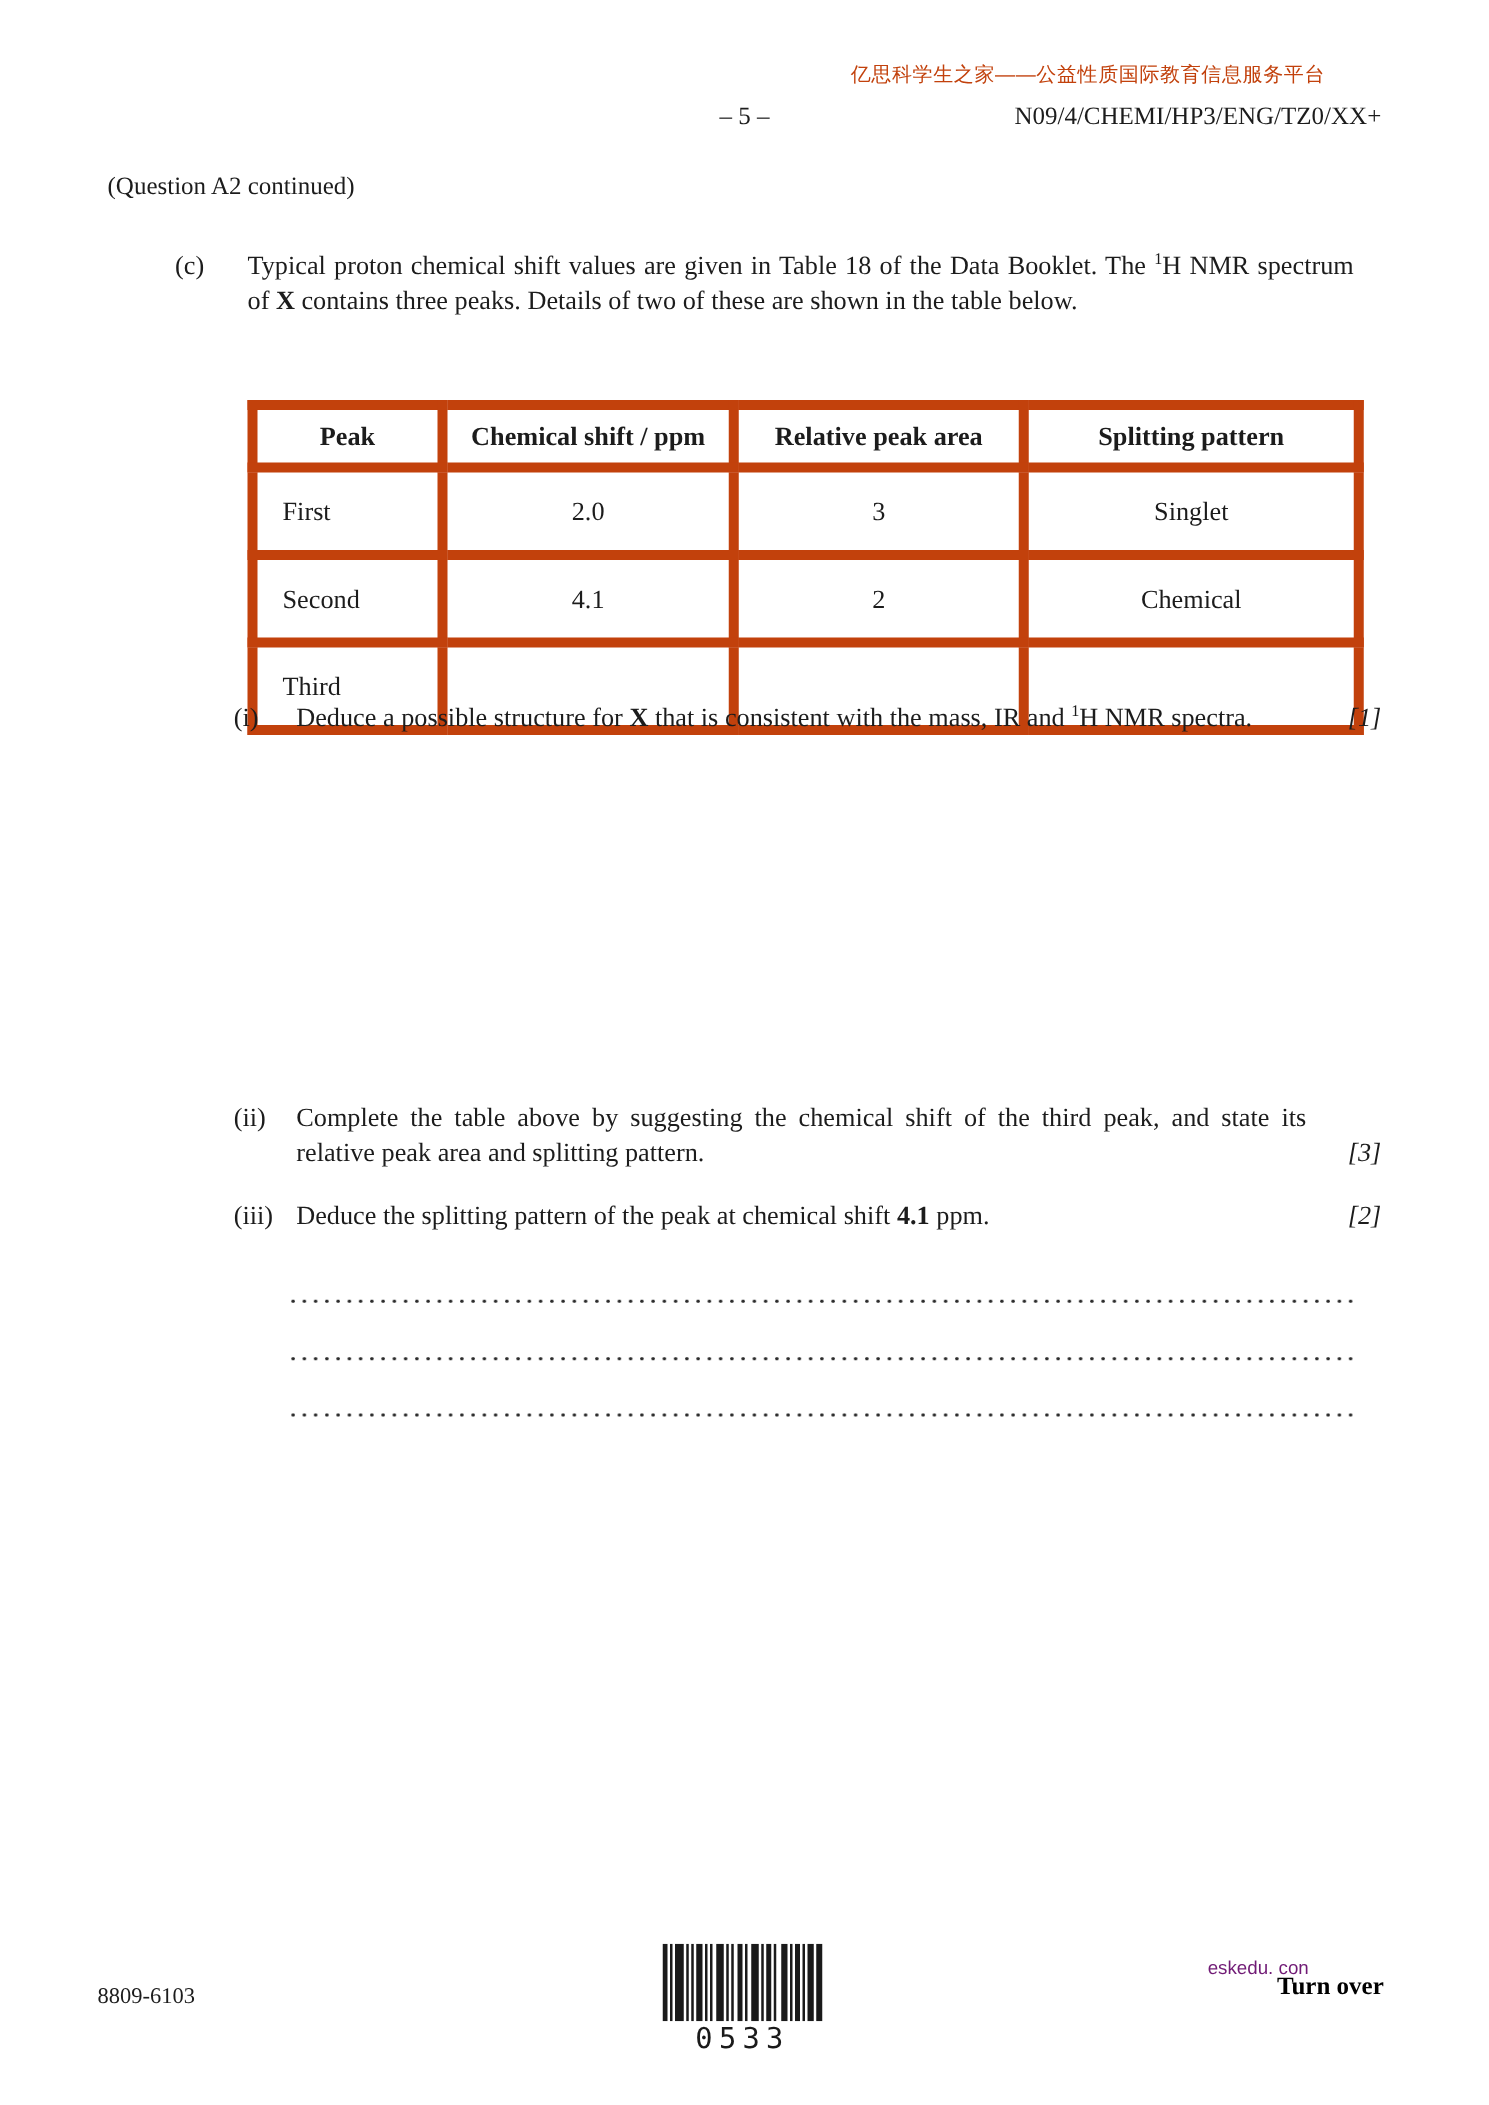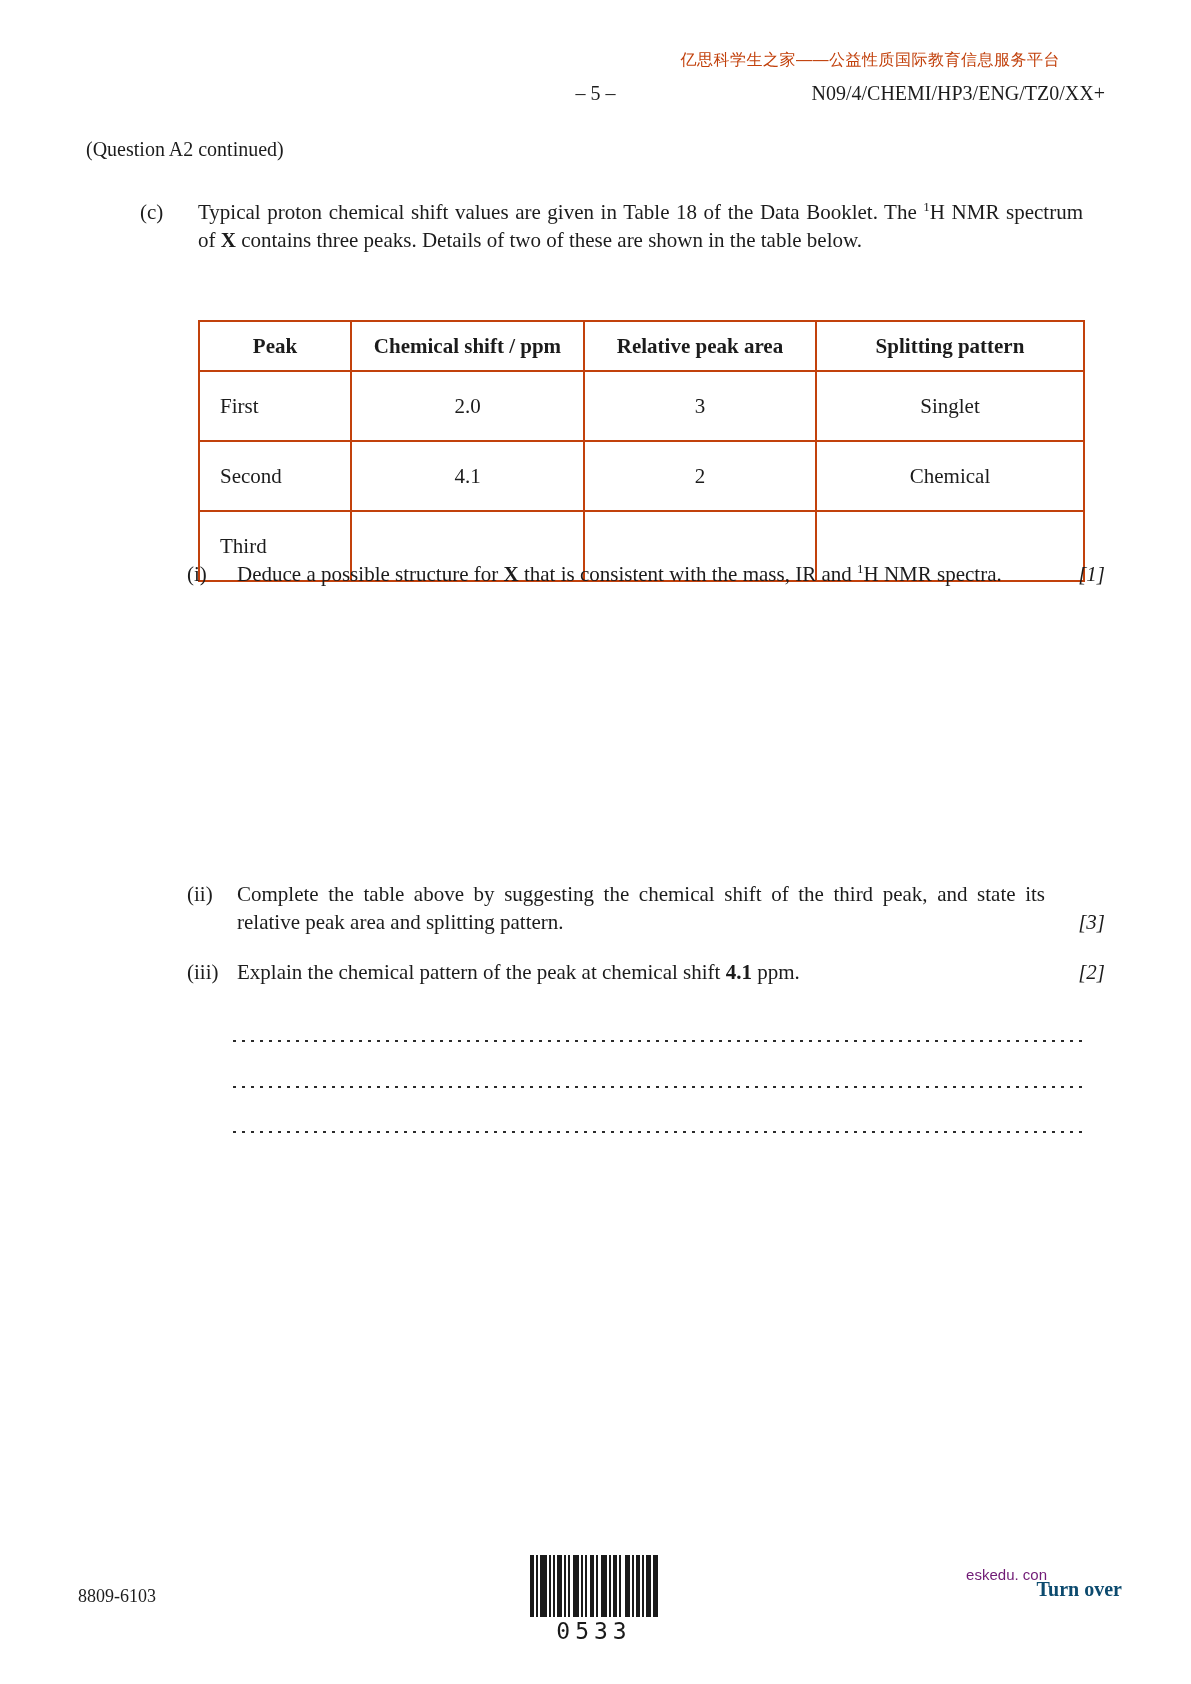--- a/index.html
+++ b/index.html
@@ -43,21 +43,21 @@
              font-style: italic; }
   sup.iso { font-size: 0.62em; vertical-align: super; line-height: 0; }
   b { font-weight: bold; }
 
   table.nmr {
     position: absolute; top: 320px; left: 198px;
     border-collapse: collapse; table-layout: fixed;
     width: 885px; font-size: 21px;
   }
   table.nmr th, table.nmr td {
-    border: 2px solid #c2410c;
+    border: 8px solid #c2410c;
     text-align: center; vertical-align: middle;
     font-weight: normal;
   }
   table.nmr th { font-weight: bold; height: 50px; }
   table.nmr td { height: 70px; }
   table.nmr td.peak-col { text-align: left; padding-left: 20px; }
 
   .answer-line {
     position: absolute; left: 230px; width: 853px; height: 4px;
     background-image: radial-gradient(circle, #2b2b2b 1.2px, rgba(0,0,0,0) 1.5px);
@@ -76,22 +76,22 @@
     text-align: center;
     font-family: "DejaVu Sans Mono", monospace;
     font-size: 23px; letter-spacing: 5px; color: #1a1a1a;
   }
   .ftr-watermark {
     position: absolute; right: 144px; top: 1566px;
     font-family: "Liberation Sans", sans-serif;
     font-size: 15px; color: #701a75;
   }
   .turn-over {
-    position: absolute; right: 69px; top: 1578px;
-    font-weight: bold; font-size: 20px; color: #0c4a6e;
+    position: absolute; right: 84px; top: 1578px;
+    font-weight: bold; font-size: 20px; color: #000000;
   }
 </style>
 </head>
 <body>
 
 <div class="page">
 
   <div class="hdr-watermark">亿思科学生之家——公益性质国际教育信息服务平台</div>
   <div class="page-num">– 5 –</div>
   <div class="paper-code">N09/4/CHEMI/HP3/ENG/TZ0/XX+</div>
@@ -145,21 +145,21 @@
   </div>
 
   <div class="qrow ii-block">
     <span class="q-label">(ii)</span>
     <span class="q-text">Complete the table above by suggesting the chemical shift of the third peak, and state its relative peak area and splitting pattern.</span>
     <span class="q-mark">[3]</span>
   </div>
 
   <div class="qrow iii-block">
     <span class="q-label">(iii)</span>
-    <span class="q-text"><span>Explain the chemical pattern of the peak at chemical shift </span><b>4.1</b><span> ppm.</span></span>
+    <span class="q-text"><span>Deduce the splitting pattern of the peak at chemical shift </span><b>4.1</b><span> ppm.</span></span>
     <span class="q-mark">[2]</span>
   </div>
 
   <div class="answer-line al-1"></div>
   <div class="answer-line al-2"></div>
   <div class="answer-line al-3"></div>
 
   <div class="doc-number">8809-6103</div>
 
   <div class="barcode">

